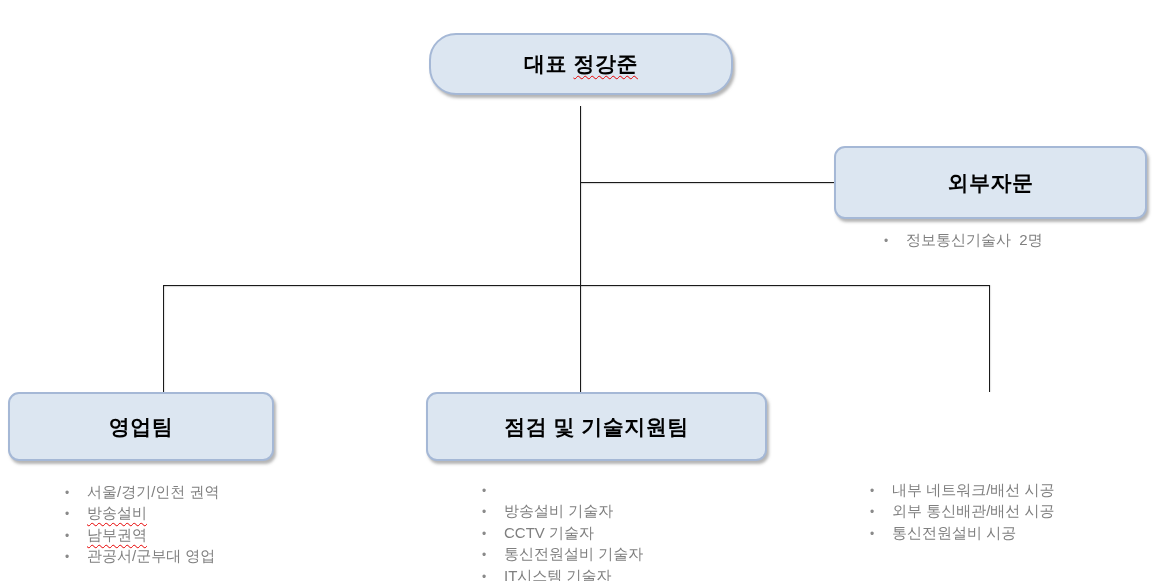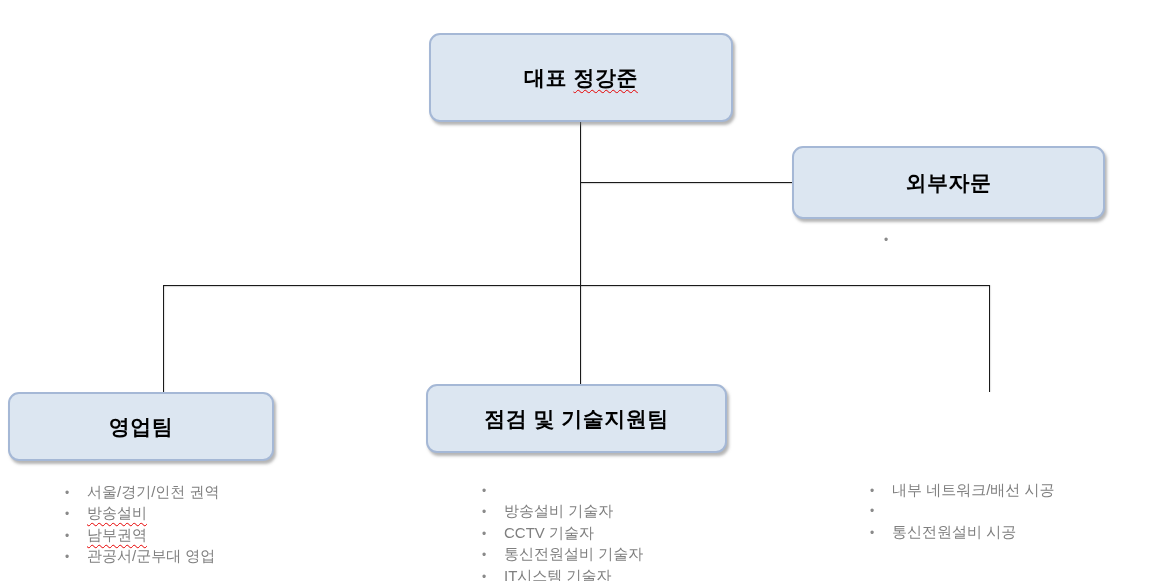--- a/index.html
+++ b/index.html
@@ -68,30 +68,31 @@
 <body>
 
 <div class="canvas">
 
   <div class="vline" style="left:580px; top:106px; height:286px;"></div>
   <div class="hline" style="left:581px; top:182px; width:253px;"></div>
   <div class="hline" style="left:163px; top:285px; width:827px;"></div>
   <div class="vline" style="left:163px; top:285px; height:107px;"></div>
   <div class="vline" style="left:989px; top:285px; height:107px;"></div>
 
-  <div class="node" style="left:429px; top:33px; width:304px; height:89px;">
+  <div class="node" style="left:429px; top:33px; width:304px; height:62px;border-radius:27px;">
     <span class="title"><span>대표 </span><span class="sp">정강준</span></span>
   </div>
 
-  <div class="node" style="left:792px; top:146px; width:313px; height:73px;">
+  <div class="node" style="left:834px; top:146px; width:313px; height:73px;">
     <span class="title">외부자문</span>
   </div>
   <div class="blist" style="left:876px; top:230px;">
     <div class="li">
         <span class="dot">•</span>
+        <span class="txt">정보통신기술사  2명</span>
       </div>
   </div>
 
   <div class="node" style="left:8px; top:392px; width:266px; height:69px;">
     <span class="title">영업팀</span>
   </div>
   <div class="blist" style="left:57px; top:482px;">
     <div class="li">
         <span class="dot">•</span>
         <span class="txt">서울/경기/인천 권역</span>
@@ -103,21 +104,21 @@
     <div class="li">
         <span class="dot">•</span>
         <span class="txt sp">남부권역</span>
       </div>
     <div class="li">
         <span class="dot">•</span>
         <span class="txt">관공서/군부대 영업</span>
       </div>
   </div>
 
-  <div class="node" style="left:426px; top:384px; width:301px; height:69px;align-items:center;">
+  <div class="node" style="left:426px; top:392px; width:341px; height:69px;align-items:center;">
     <span class="title">점검 및 기술지원팀</span>
   </div>
   <div class="blist" style="left:474px; top:481px;">
     <div class="li">
         <span class="dot">•</span>
       </div>
     <div class="li">
         <span class="dot">•</span>
         <span class="txt">방송설비 기술자</span>
       </div>
@@ -135,20 +136,21 @@
       </div>
   </div>
 
   <div class="blist" style="left:862px; top:480px;">
     <div class="li">
         <span class="dot">•</span>
         <span class="txt">내부 네트워크/배선 시공</span>
       </div>
     <div class="li">
         <span class="dot">•</span>
+        <span class="txt">외부 통신배관/배선 시공</span>
       </div>
     <div class="li">
         <span class="dot">•</span>
         <span class="txt">통신전원설비 시공</span>
       </div>
   </div>
 
 </div>
 
 </body></html>

